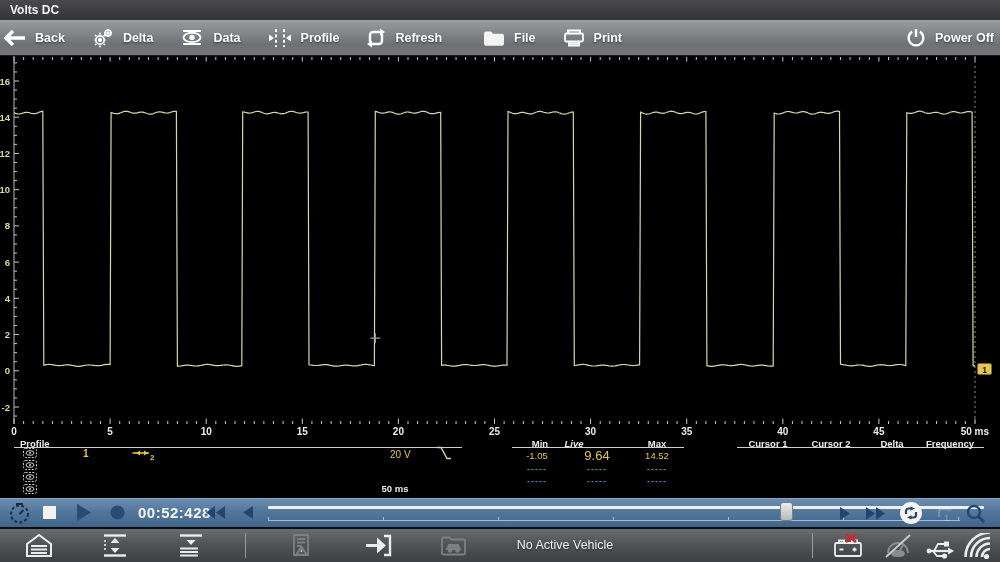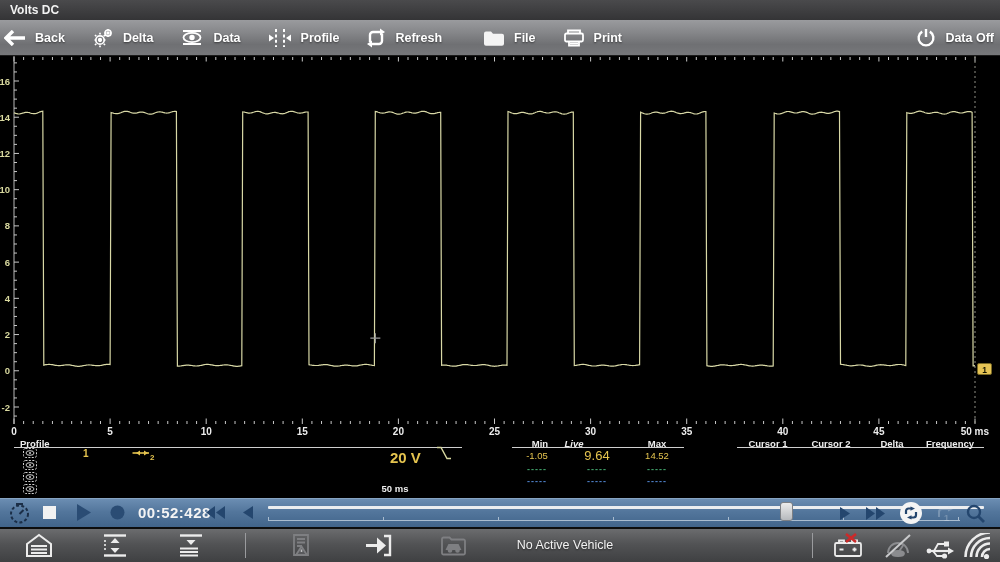--- a/index.html
+++ b/index.html
@@ -30,21 +30,21 @@
   .infopanel{position:absolute;top:437px;left:0;width:824px;height:61px;background:#000;}
   .hline{position:absolute;height:1px;background:#cfcfcf;}
   .hdr{position:absolute;color:#ededed;font-size:9.5px;font-weight:bold;transform:translateX(-50%);white-space:nowrap;}
   .hdr-left{transform:none;}
   .valy{position:absolute;color:#e5c44f;font-size:9.5px;font-weight:normal;transform:translateX(-50%);}
   .val-live{font-size:13px;}
   .dash{position:absolute;font-size:9px;font-weight:bold;letter-spacing:1px;transform:translateX(-50%);}
   .dash.g{color:#3f9e68;} .dash.b{color:#4d7ec4;}
   .eyecol{position:absolute;left:23px;top:11px;display:flex;flex-direction:column;gap:2px;}
   .chnum{position:absolute;left:83px;top:11px;color:#e5c44f;font-size:10px;font-weight:bold;}
-  .scaleV{position:absolute;left:390px;top:12px;color:#e5c44f;font-size:15px;font-weight:bold;}
+  .scaleV{position:absolute;left:390px;top:12px;color:#e5c44f;font-size:10px;font-weight:normal;}
   .sweep{position:absolute;left:395px;top:46px;color:#ededed;font-size:9.5px;font-weight:bold;transform:translateX(-50%);}
   .probe{position:absolute;left:132px;top:10px;display:flex;align-items:flex-start;}
   .probe .sub{color:#e5c44f;font-size:8px;font-weight:bold;margin:6px 0 0 -2px;}
 
   
   .playbar{position:absolute;top:498px;left:0;width:1000px;height:31px;box-sizing:border-box;
     background:linear-gradient(180deg,#6b8db2 0%,#53769c 45%,#41648a 100%);
     border-top:1px solid #86a3c2;border-bottom:2px solid #0c0c0c;}
   .pb{position:absolute;cursor:pointer;}
   .pb-time{position:absolute;left:138px;top:5px;color:#f4f4f4;font-size:15px;font-weight:bold;letter-spacing:.5px;}
@@ -137,21 +137,21 @@
       </svg>
     <span class="tb-label">Print</span>
   </div>
   <div class="tb tb-power">
     <svg class="ticon" width="20" height="20" viewBox="0 0 20 20">
       <g stroke="#fff" stroke-width="2.4" fill="none">
         <path d="M6.2 3.6 a7.4 7.4 0 1 0 7.6 0"></path>
         <path d="M10 1 V9"></path>
       </g>
       </svg>
-    <span class="tb-label">Data Off</span>
+    <span class="tb-label">Power Off</span>
   </div>
 </div>
 
 <div class="scope">
   <svg id="plot-svg" width="1000" height="381" viewBox="0 0 1000 381">
       <line x1="14" y1="1" x2="14" y2="5.5" stroke="#c8c8c8" stroke-width="1"></line>
       <line x1="23.61" y1="1" x2="23.61" y2="4" stroke="#c8c8c8" stroke-width="1"></line>
       <line x1="33.22" y1="1" x2="33.22" y2="4" stroke="#c8c8c8" stroke-width="1"></line>
       <line x1="42.83" y1="1" x2="42.83" y2="4" stroke="#c8c8c8" stroke-width="1"></line>
       <line x1="52.44" y1="1" x2="52.44" y2="4" stroke="#c8c8c8" stroke-width="1"></line>

